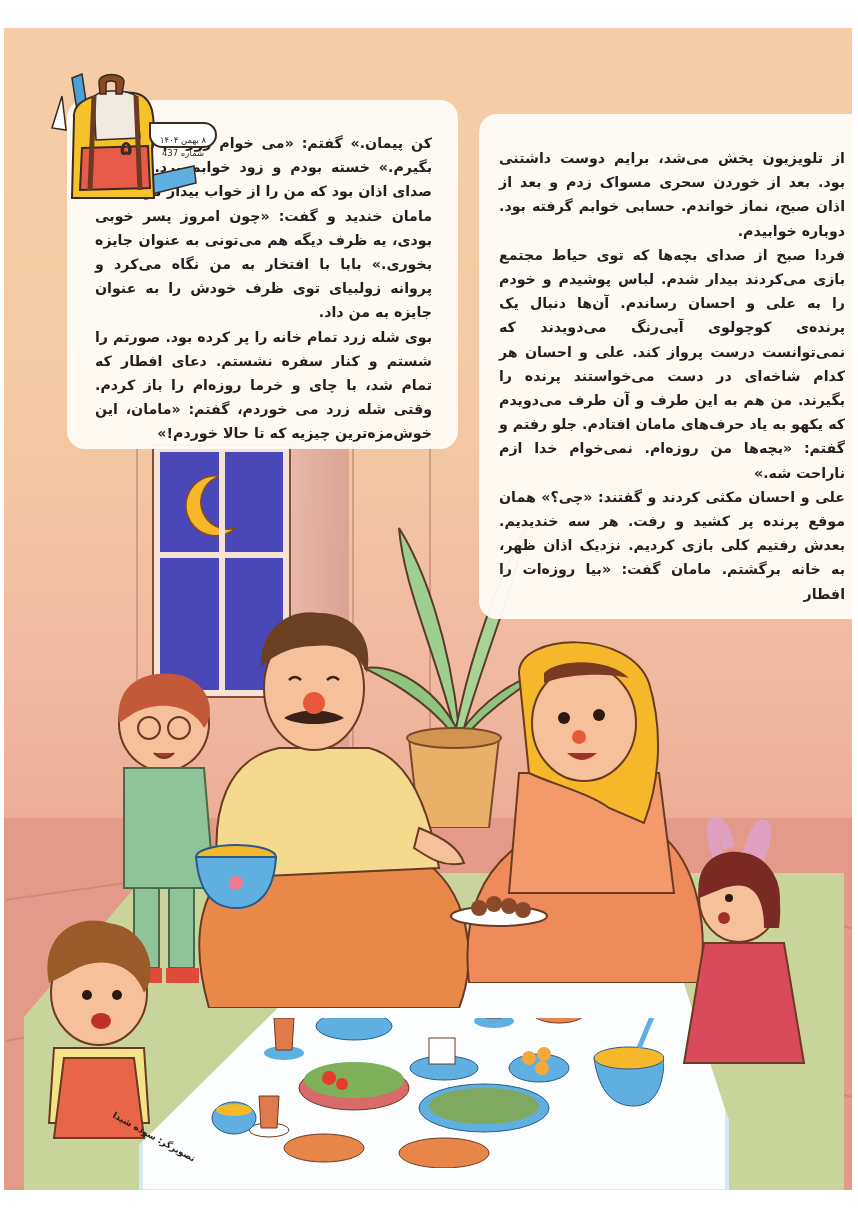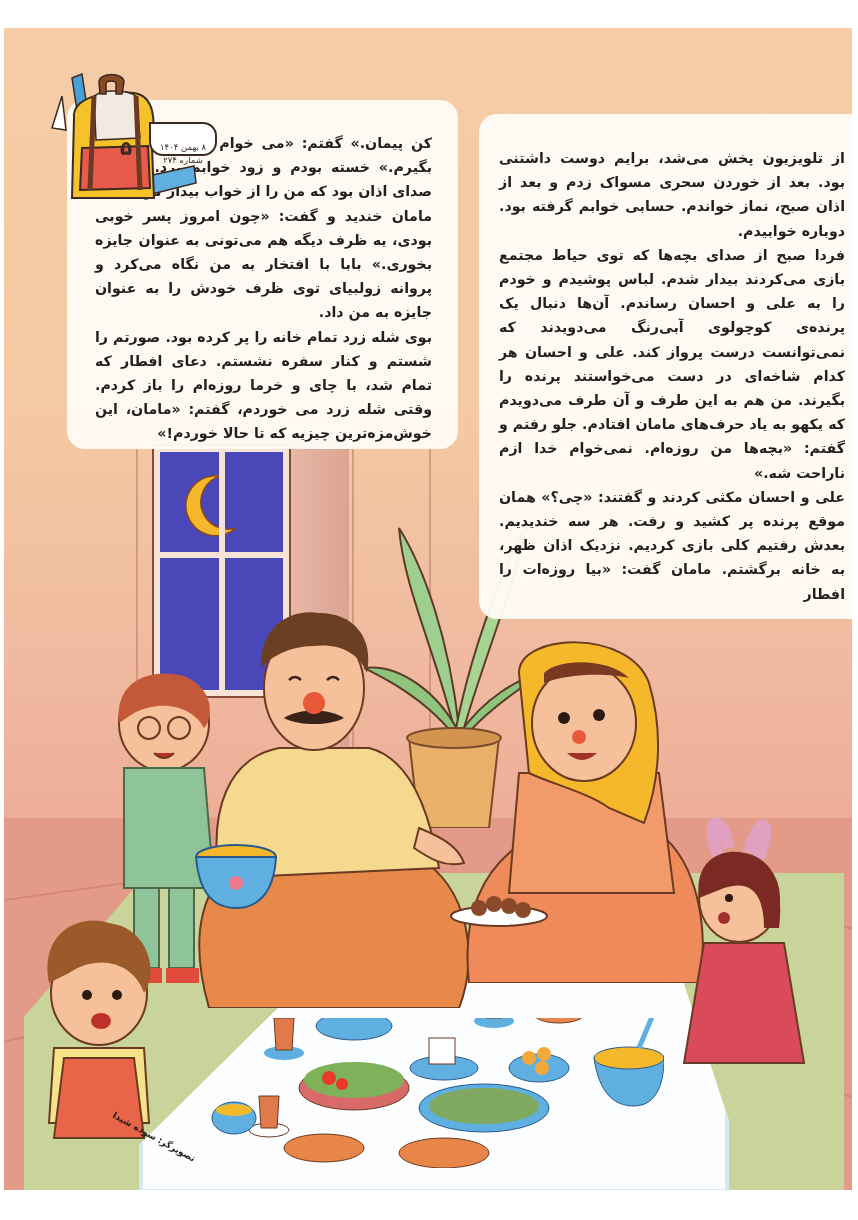--- a/index.html
+++ b/index.html
@@ -44,23 +44,23 @@
     font-family: "DejaVu Sans", sans-serif; font-weight: bold; font-size: 14.2px; line-height: 24.2px;
     box-sizing: border-box;
   }
   .card p { margin: 0; }
   .card-left { left: 63px; top: 72px; width: 391px; height: 349px; padding: 31px 26px 10px 28px; }
   .card-right { left: 475px; top: 86px; width: 392px; height: 505px; padding: 32px 26px 10px 20px; }
 
   
   .badge { position: absolute; left: 40px; top: 40px; width: 170px; height: 140px; }
   .badge-bubble {
-    position: absolute; left: 105px; top: 54px; width: 68px; height: 34px; background: #fff;
+    position: absolute; left: 105px; top: 54px; width: 68px; height: 26px; background: #fff;
     border: 2px solid #3a2a22; border-radius: 0 14px 14px 14px; direction: rtl; text-align: center;
-    font-size: 8.5px; line-height: 13px; color: #3a2a22; box-sizing: border-box; padding-top: 17px;
+    font-size: 8.5px; line-height: 13px; color: #3a2a22; box-sizing: border-box; padding-top: 10px;
   }
   .badge-num { position: absolute; left: 70px; top: 68px; width: 24px; text-align: center; font-size: 20px; font-weight: bold; color: #3a2a22; }
 
   .credit {
     position: absolute; left: 112px; top: 1082px; font-size: 9px; font-weight: bold; color: #1c1c1c;
     direction: rtl; transform: rotate(29deg); transform-origin: left top; white-space: nowrap;
   }
 
   .illus { position: absolute; }
 </style>
@@ -226,18 +226,18 @@
       <path d="M95 110 L150 98 L152 115 L100 128 Z" fill="#5fb0e0" stroke="#3a2a22" stroke-width="1.5"></path>
       <path d="M30 50 C28 30 60 22 90 25 C110 28 112 50 108 80 L110 130 L28 130 Z" fill="#f5c22a" stroke="#3a2a22" stroke-width="2"></path>
       <path d="M50 30 C52 22 80 20 92 28 L96 70 L52 72 Z" fill="#f0eae0" stroke="#3a2a22" stroke-width="1.5"></path>
       <path d="M55 14 C55 4 80 4 80 14 L78 26 L72 26 L72 16 C72 12 62 12 62 16 L62 26 L56 26 Z" fill="#8a4a22" stroke="#3a2a22" stroke-width="1.5"></path>
       <path d="M38 80 L104 78 L106 120 L36 122 Z" fill="#e85a4a" stroke="#3a2a22" stroke-width="2"></path>
       <path d="M50 28 L46 122 M92 28 L96 122" stroke="#6a3a22" stroke-width="5"></path>
     </svg>
     <div class="badge-num">۵</div>
     <div class="badge-bubble">
       <div>۸ بهمن ۱۴۰۴</div>
-      <div>شماره ۲۷۴</div>
+      <div>شماره 437</div>
     </div>
   </div>
 
   <div class="credit">تصویرگر: سوده شیدا</div>
 </div>
 
 </body></html>

